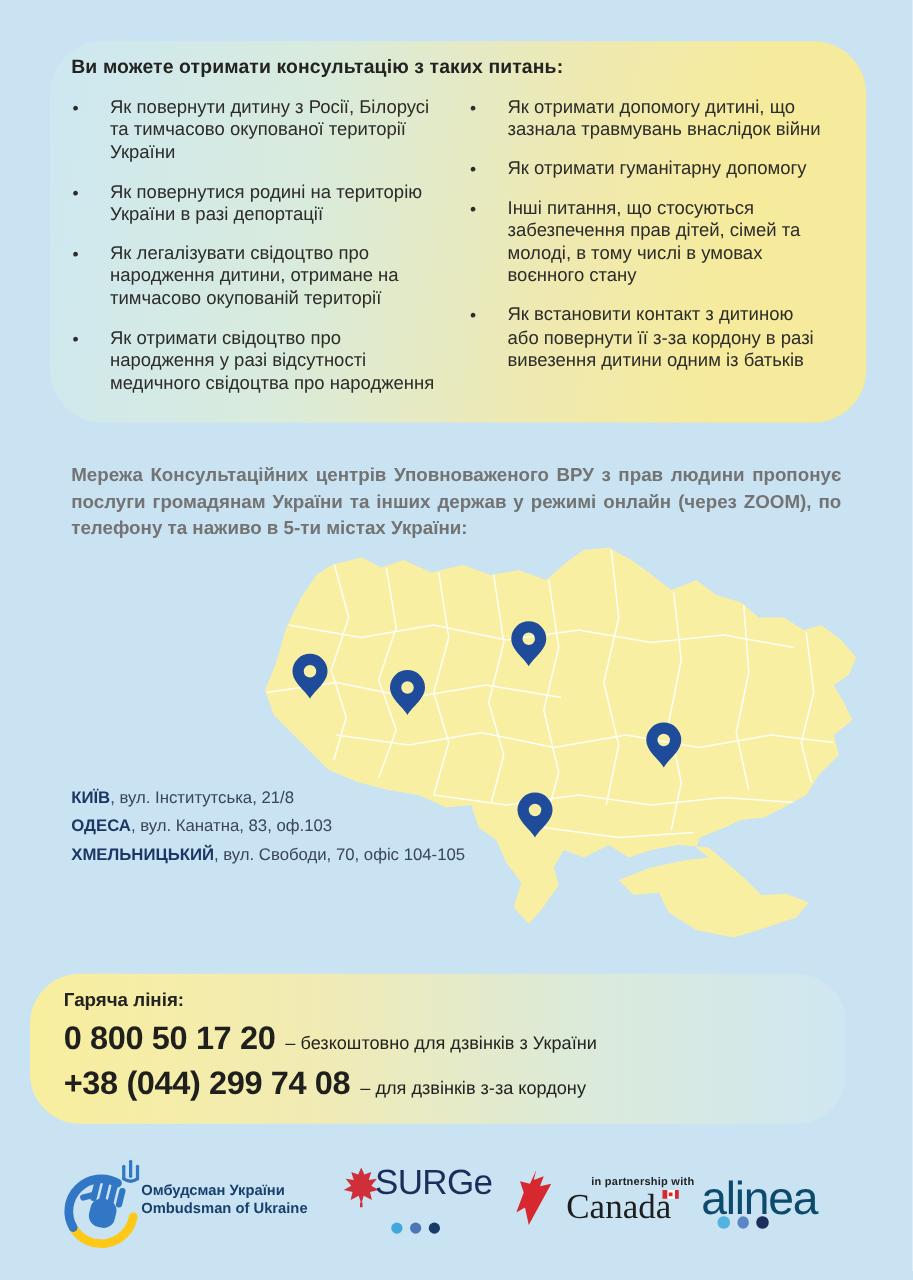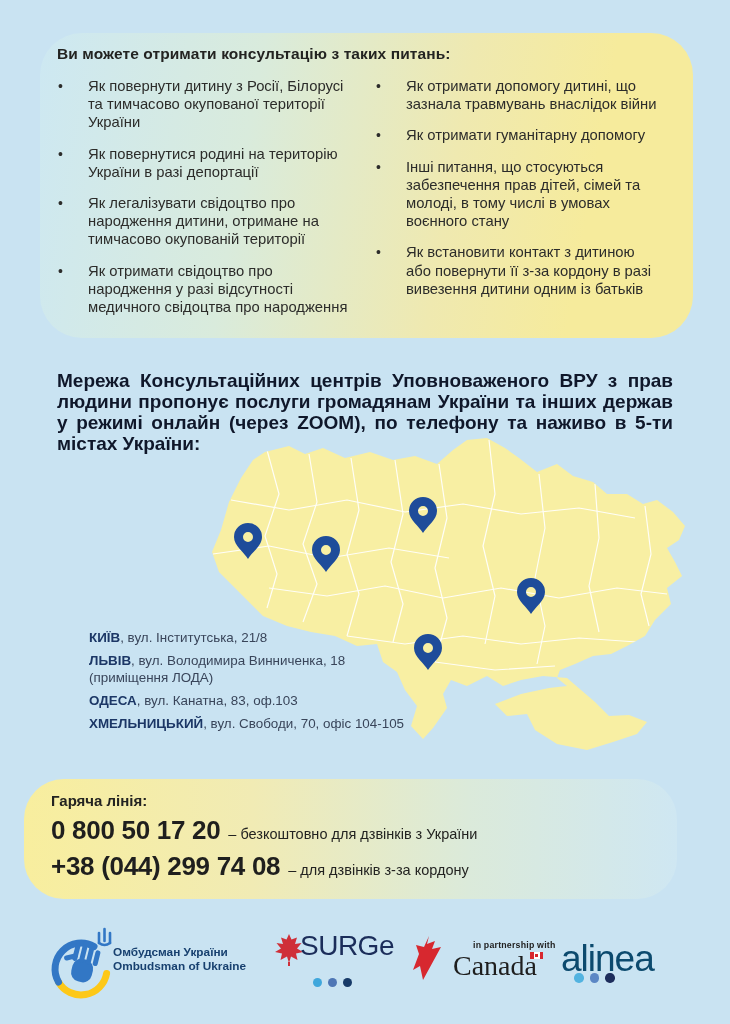--- a/index.html
+++ b/index.html
@@ -34,28 +34,28 @@
     font-size:14.8px;line-height:18.2px;color:#2c2c2a;
   }
   .topics-col li::before{
     content:"•";
     position:absolute;left:0;top:0;
     font-size:14px;color:#2c2c2a;
   }
   
   .network-par{
     position:absolute;left:57px;top:370px;width:616px;
-    font-size:19px;font-weight:bold;line-height:21px;
-    text-align:justify;color:#0f172a;
+    font-size:15px;font-weight:bold;line-height:21px;
+    text-align:justify;color:#737373;
   }
   
   .map-svg{position:absolute;left:205px;top:436px;}
   
   .addresses{position:absolute;left:57px;top:629px;width:368px;}
-  .addr{font-size:13.4px;line-height:17px;color:#39455a;margin-bottom:6px;margin-left:32px;}
+  .addr{font-size:13.4px;line-height:17px;color:#39455a;margin-bottom:6px;}
   .addr .city{font-weight:bold;color:#1c3766;}
   
   .hotline-box{
     position:absolute;left:24px;top:779px;width:653px;height:120px;
     border-radius:40px;
     background:linear-gradient(90deg,#f8ee9e 0%,#f1ebb4 35%,#dbeada 68%,#cfe7f2 100%);
   }
   .hotline-label{
     position:absolute;left:27px;top:13px;
     font-size:15px;font-weight:bold;color:#232321;
@@ -167,21 +167,20 @@
       <path transform="translate(43,101)" d="M0 22 C-4 15 -14 9 -14 0 A14 14 0 1 1 14 0 C14 9 4 15 0 22 Z M-5 0 A5 5 0 1 0 5 0 A5 5 0 1 0 -5 0 Z"></path>
       <path transform="translate(121,114)" d="M0 22 C-4 15 -14 9 -14 0 A14 14 0 1 1 14 0 C14 9 4 15 0 22 Z M-5 0 A5 5 0 1 0 5 0 A5 5 0 1 0 -5 0 Z"></path>
       <path transform="translate(218,75)" d="M0 22 C-4 15 -14 9 -14 0 A14 14 0 1 1 14 0 C14 9 4 15 0 22 Z M-5 0 A5 5 0 1 0 5 0 A5 5 0 1 0 -5 0 Z"></path>
       <path transform="translate(326,156)" d="M0 22 C-4 15 -14 9 -14 0 A14 14 0 1 1 14 0 C14 9 4 15 0 22 Z M-5 0 A5 5 0 1 0 5 0 A5 5 0 1 0 -5 0 Z"></path>
       <path transform="translate(223,212)" d="M0 22 C-4 15 -14 9 -14 0 A14 14 0 1 1 14 0 C14 9 4 15 0 22 Z M-5 0 A5 5 0 1 0 5 0 A5 5 0 1 0 -5 0 Z"></path>
     </g>
   </svg>
 
   <div class="addresses">
     <div class="addr"><span class="city">КИЇВ</span><span>, вул. Інститутська, 21/8</span></div>
-    <div class="addr"><span class="city">ЛЬВІВ</span><span>, вул. Володимира Винниченка, 18 (приміщення ЛОДА)</span></div>
     <div class="addr"><span class="city">ОДЕСА</span><span>, вул. Канатна, 83, оф.103</span></div>
     <div class="addr"><span class="city">ХМЕЛЬНИЦЬКИЙ</span><span>, вул. Свободи, 70, офіс 104-105</span></div>
   </div>
 
   <div class="hotline-box">
     <div class="hotline-label">Гаряча лінія:</div>
     <div class="hotline-line l1">
       <span class="hotline-number">0 800 50 17 20</span><span class="hotline-note">– безкоштовно для дзвінків з України</span>
     </div>
     <div class="hotline-line l2">

